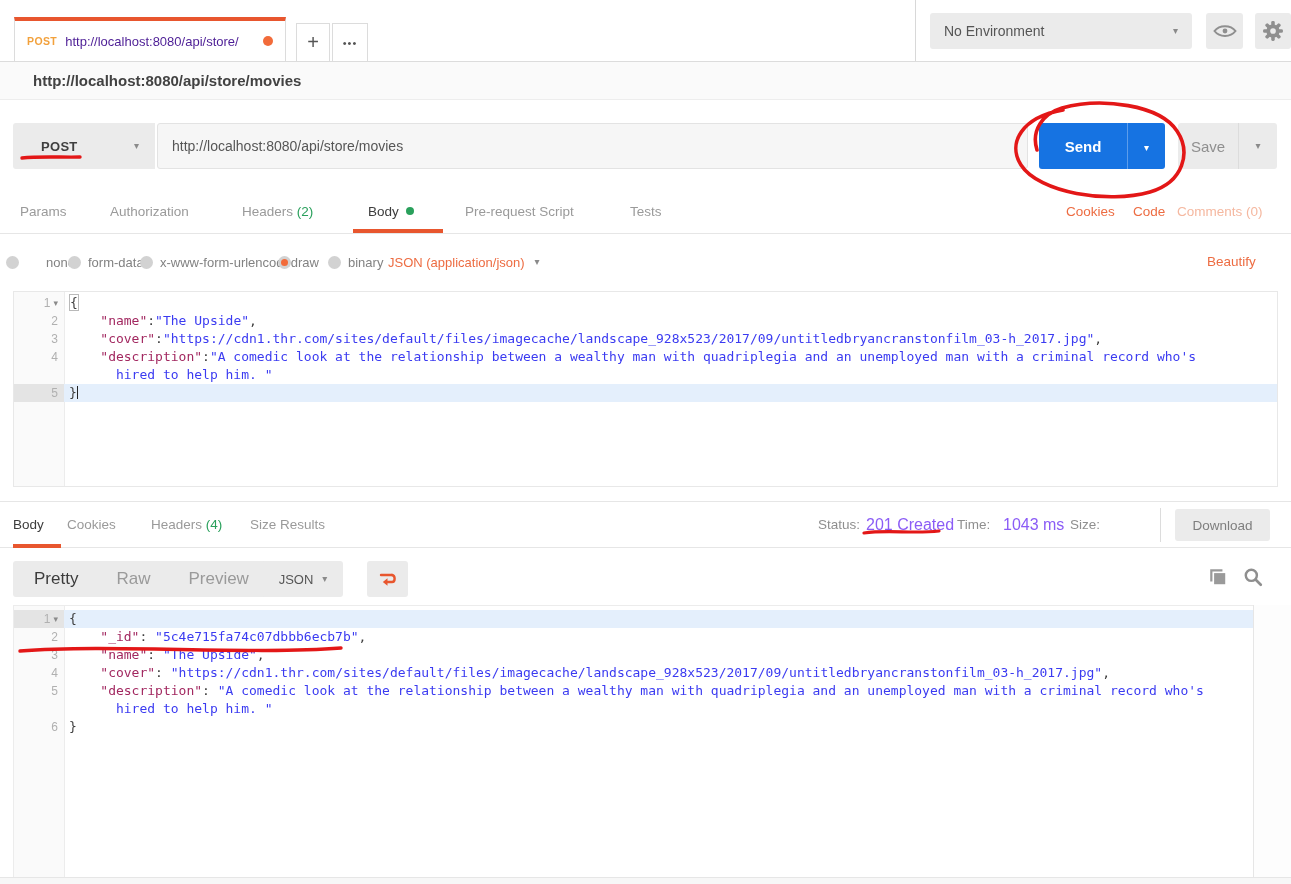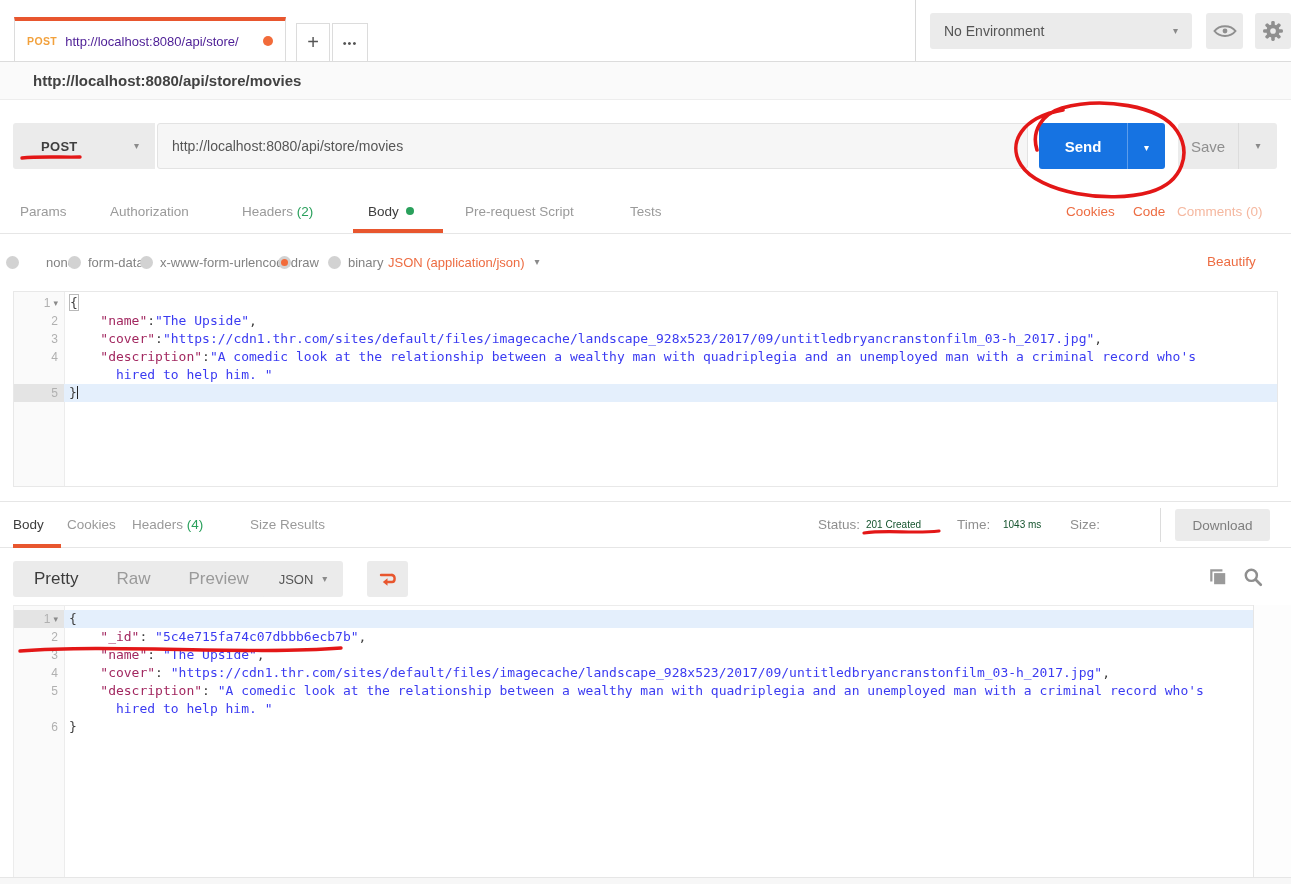--- a/index.html
+++ b/index.html
@@ -70,21 +70,21 @@
   .seg-s{color:#3b3bf1;}
   .seg-p{color:#3c3c3c;}
   .seg-m{color:#3c3c3c;border:1px solid #b9b9b9;box-sizing:border-box;}
   .cursor{display:inline-block;width:1px;height:13px;background:#222;vertical-align:-2px;}
   
   .resp-head{position:absolute;top:501px;left:0;right:0;height:47px;border-top:1px solid #e6e6e6;border-bottom:1px solid #e6e6e6;box-sizing:border-box;}
   .resp-tab{position:absolute;top:0;height:46px;line-height:46px;font-size:13.5px;color:#9a9a9a;cursor:pointer;white-space:nowrap;}
   .resp-tab.active{color:#3c3c3c;}
   .resp-underline{position:absolute;top:42px;left:13px;width:48px;height:4px;background:#e8562e;}
   .meta-lbl{position:absolute;top:0;height:46px;line-height:46px;font-size:13.5px;color:#8f8f8f;white-space:nowrap;}
-  .meta-val{position:absolute;top:0;height:46px;line-height:46px;font-size:10px;color:#14532d;white-space:nowrap;}
+  .meta-val{position:absolute;top:0;height:46px;line-height:46px;font-size:16px;color:#8b5cf6;white-space:nowrap;}
   .meta-divider{position:absolute;left:1160px;top:6px;height:34px;border-left:1px solid #dcdcdc;}
   .download{position:absolute;left:1175px;top:7px;width:95px;height:32px;font-size:13.5px;color:#7e7e7e;cursor:pointer;display:grid;place-items:center;}
   .resp-toolbar{position:absolute;top:558px;left:0;right:0;height:47px;}
   .seg-ctrl{position:absolute;left:13px;top:3px;height:36px;display:flex;align-items:center;gap:38px;
             padding:0 21px;border-radius:3px;background:#ebebeb;box-sizing:border-box;}
   .seg-opt{font-size:17px;color:#9a9a9a;cursor:pointer;}
   .seg-opt.active{color:#3c3c3c;}
   .fmt-select{position:absolute;left:263px;top:3px;width:80px;height:36px;display:flex;align-items:center;justify-content:center;
               gap:9px;font-size:13px;color:#555;cursor:pointer;}
   .wrap-btn{position:absolute;left:367px;top:3px;width:41px;height:36px;display:grid;place-items:center;cursor:pointer;}
@@ -234,21 +234,21 @@
             <span>5</span>
           </span>
           <span class="code-text"><span class="seg-p">}</span><span class="cursor"></span></span>
         </div>
       </div>
   </div>
 
   <div class="resp-head">
     <span class="resp-tab active" style="left:13px;">Body</span>
     <span class="resp-tab" style="left:67px;">Cookies</span>
-    <span class="resp-tab" style="left:132px;">
+    <span class="resp-tab" style="left:151px;">
       <span>Headers</span>
       <span class="count-green">(4)</span>
     </span>
     <span class="resp-tab" style="left:250px;">Size Results</span>
     <div class="resp-underline"></div>
     <span class="meta-lbl" style="left:818px;">Status:</span>
     <span class="meta-val" style="left:866px;">201 Created</span>
     <span class="meta-lbl" style="left:957px;">Time:</span>
     <span class="meta-val" style="left:1003px;">1043 ms</span>
     <span class="meta-lbl" style="left:1070px;">Size:</span>

